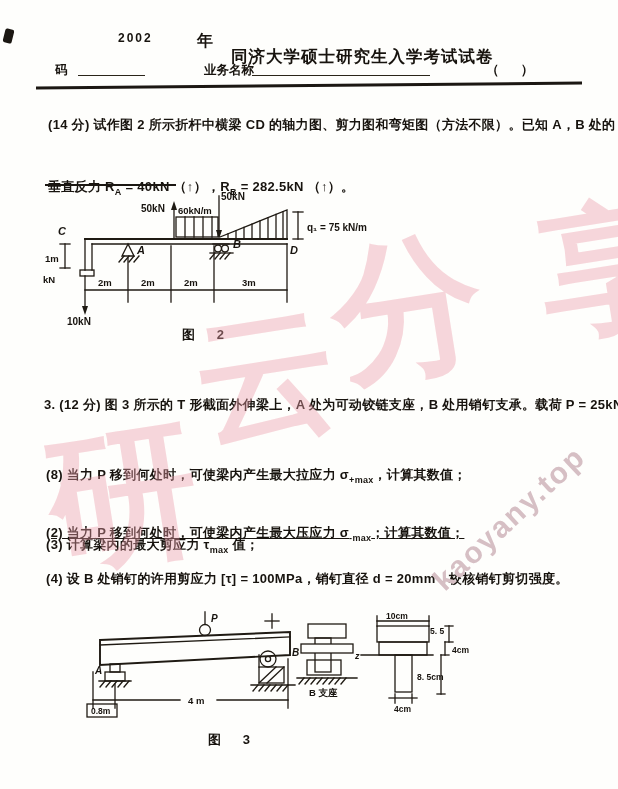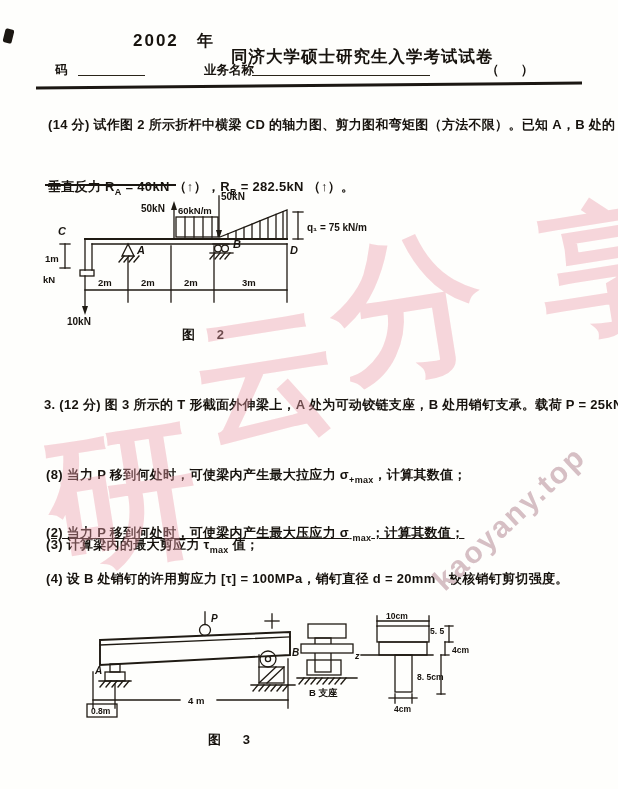--- a/index.html
+++ b/index.html
@@ -37,21 +37,21 @@
   svg text { font-family:"Liberation Sans", sans-serif; fill:#17130e; font-weight:bold; }
   svg .it { font-style:italic; }
 </style>
 </head>
 <body>
 
 <div class="page">
 
   <div class="abs blob" style="left:4px;top:29px;width:9px;height:14px;transform:rotate(14deg);"></div>
 
-  <div class="abs hdr" style="left:133px;top:31px;font-size:17px;letter-spacing:2px;">2002</div>
+  <div class="abs hdr" style="left:118px;top:31px;font-size:12px;letter-spacing:2px;">2002</div>
   <div class="abs hdr" style="left:197px;top:31px;font-size:16px;">年</div>
   <div class="abs hdr" style="left:231px;top:46px;font-size:16.5px;letter-spacing:1px;">同济大学硕士研究生入学考试试卷</div>
 
   <div class="abs hdr" style="left:55px;top:62px;font-size:12.5px;">码</div>
   <div class="abs ul" style="left:78px;top:60px;width:67px;height:16px;"></div>
   <div class="abs hdr" style="left:204px;top:62px;font-size:12.5px;">业务名称</div>
   <div class="abs ul" style="left:252px;top:60px;width:178px;height:16px;"></div>
   <div class="abs hdr" style="left:486px;top:61px;font-size:13px;">（      ）</div>
 
   <div class="abs rule" style="left:36px;top:84px;width:546px;height:2.5px;transform:rotate(-0.5deg);"></div>

